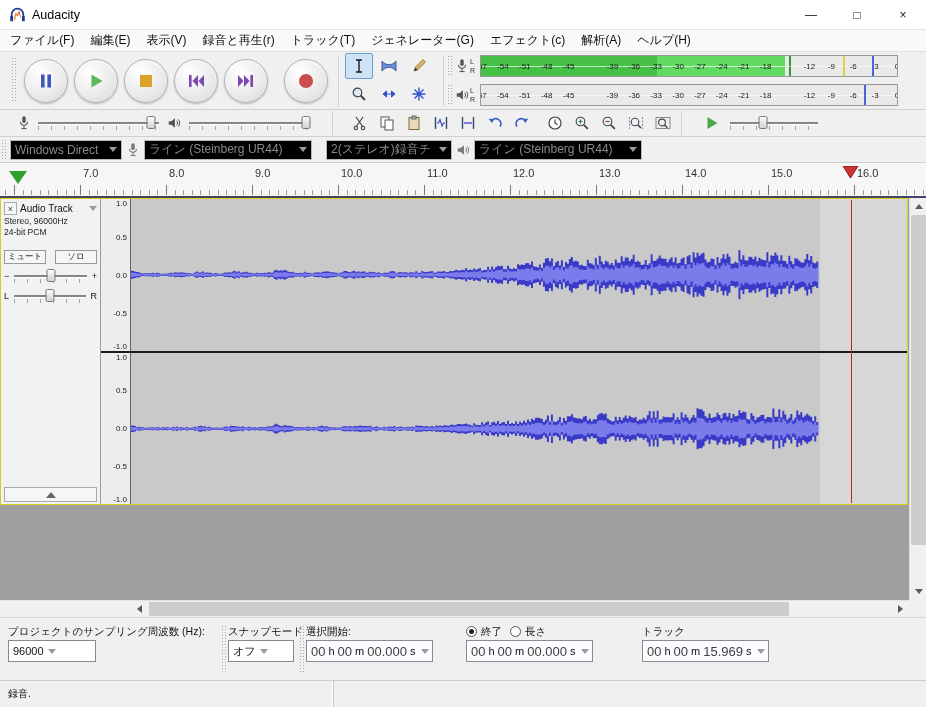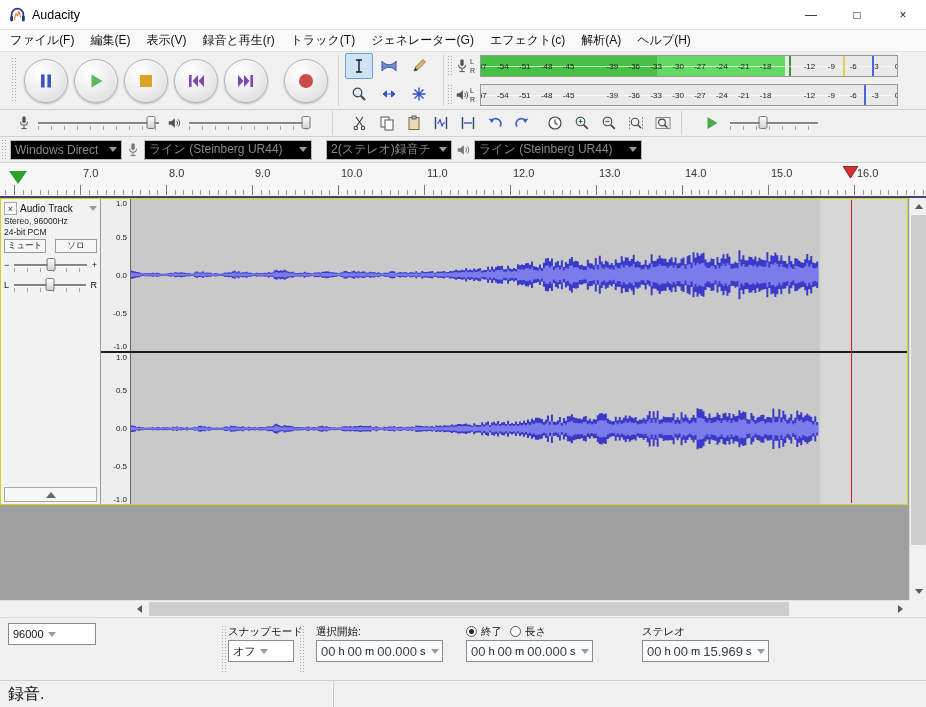--- a/index.html
+++ b/index.html
@@ -73,21 +73,21 @@
   .rec-pin{position:absolute;left:842px;top:3px}
 
   
   .tracksarea{position:absolute;top:198px;left:0;width:926px;height:402px;background:#9f9f9f;overflow:hidden}
   .track{position:absolute;left:0;top:0;width:908px;height:307px;border:1px solid #d8d214;background:#c9c9c9;display:flex}
   .tcontrols{width:100px;background:#f2f2f2;border-right:1px solid #9a9a9a;display:flex;flex-direction:column;padding:2px 3px;font-size:9px}
   .tc-header{display:flex;align-items:center;gap:3px;height:15px}
   .tc-close{width:13px;height:13px;border:1px solid #aaa;background:#f7f7f7;display:flex;align-items:center;justify-content:center;font-size:9px;color:#333}
   .tc-title{flex:1;font-size:10px;white-space:nowrap;overflow:hidden}
   .tc-info{font-size:8.5px;color:#222;line-height:11px}
-  .tc-btnrow{display:flex;gap:9px;margin-top:1px}
+  .tc-btnrow{display:flex;gap:9px;margin-top:12px}
   .tc-btn{flex:1;height:14px;border:1px solid #999;background:#f6f6f6;display:flex;align-items:center;justify-content:center;font-size:8.5px}
   .tc-sliderrow{display:flex;align-items:center;gap:3px;margin-top:3px;height:17px;font-size:9px}
   .tc-sliderrow .hslider{flex:1}
   .tc-collapse{margin-top:auto;height:15px;border:1px solid #aaa;background:#f6f6f6;display:flex;align-items:center;justify-content:center}
   .up-tri{width:0;height:0;border-left:5px solid transparent;border-right:5px solid transparent;border-bottom:6px solid #666}
   .channels{flex:1;display:flex;flex-direction:column;position:relative}
   .channel{flex:1;display:flex;position:relative}
   .channel.first{border-bottom:2px solid #1c1c1c}
   .vruler{position:relative;width:30px;background:#ededed;border-right:1px solid #666;font-size:8px;color:#222}
   .vr-num{position:absolute;right:3px}
@@ -120,21 +120,21 @@
   .timefield{height:22px;border:1px solid #8a8a8a;background:#fbfcff;display:flex;align-items:center;padding:0 3px;font-size:13px;white-space:nowrap}
   .tf-d{color:#404040;padding:0 1px}
   .tf-u{color:#111;font-size:11px;padding:0 2px}
   .tf-arrow{margin-left:3px;display:flex;align-items:center}
   .radio{display:flex;align-items:center;gap:4px}
   .rb{width:11px;height:11px;border:1px solid #555;border-radius:50%;background:#fff;display:inline-block;position:relative}
   .rb.checked::after{content:'';position:absolute;left:2px;top:2px;width:5px;height:5px;border-radius:50%;background:#222}
   .sb-grip{position:absolute;top:8px;height:46px}
 
   
-  .statusbar{position:absolute;top:680px;left:0;width:926px;height:27px;background:#f0f0f0;border-top:1px solid #cdcdcd;display:flex;font-size:16px}
+  .statusbar{position:absolute;top:680px;left:0;width:926px;height:27px;background:#f0f0f0;border-top:1px solid #cdcdcd;display:flex;font-size:10px}
   .status-cell{display:flex;align-items:center;padding:0 8px;border-right:1px solid #c4c4c4;box-shadow:inset -1px 0 0 #fff;white-space:nowrap;overflow:hidden}
 </style>
 </head>
 <body>
 
 <div class="titlebar">
   <svg class="app-icon" viewBox="0 0 16 16">
     <path d="M2.5 13V8a5.5 5.5 0 0 1 11 0v5" fill="none" stroke="#1b3a8c" stroke-width="1.6"></path>
     <rect x="1.2" y="9.5" width="2.6" height="4.8" fill="#1b3a8c"></rect>
     <rect x="12.2" y="9.5" width="2.6" height="4.8" fill="#1b3a8c"></rect>
@@ -597,37 +597,40 @@
     <div class="hthumb" style="left:18px;width:640px"></div>
     <div class="hs-right">
         <div class="tri-right"></div>
       </div>
   </div>
   <div class="hs-corner"></div>
 </div>
 
 <div class="selbar">
   <div class="sb-group" style="left:8px">
+    <div class="sb-label">
+        <span>プロジェクトのサンプリング周波数 (Hz):</span>
+      </div>
     <div class="wincombo" style="width:88px">
       <span class="ctext">96000</span>
       <span class="carrow"></span>
     </div>
   </div>
 
   <div class="sb-group" style="left:228px">
     <div class="sb-label">
         <span>スナップモード</span>
       </div>
     <div class="wincombo" style="width:66px">
       <span class="ctext">オフ</span>
       <span class="carrow"></span>
     </div>
   </div>
 
-  <div class="sb-group" style="left:316px">
+  <div class="sb-group" style="left:306px">
     <div class="sb-label">
         <span>選択開始:</span>
       </div>
     <div class="timefield">
       <span class="tf-d">00</span>
         <span class="tf-u">h</span>
       <span class="tf-d">00</span>
         <span class="tf-u">m</span>
       <span class="tf-d">00.000</span>
         <span class="tf-u">s</span>
@@ -656,21 +659,21 @@
       <span class="tf-d">00.000</span>
         <span class="tf-u">s</span>
       <span class="tf-arrow">
           <span class="carrow"></span>
         </span>
     </div>
   </div>
 
   <div class="sb-group" style="left:642px">
     <div class="sb-label">
-        <span>ステレオ</span>
+        <span>トラック</span>
       </div>
     <div class="timefield">
       <span class="tf-d">00</span>
         <span class="tf-u">h</span>
       <span class="tf-d">00</span>
         <span class="tf-u">m</span>
       <span class="tf-d">15.969</span>
         <span class="tf-u">s</span>
       <span class="tf-arrow">
           <span class="carrow"></span>

